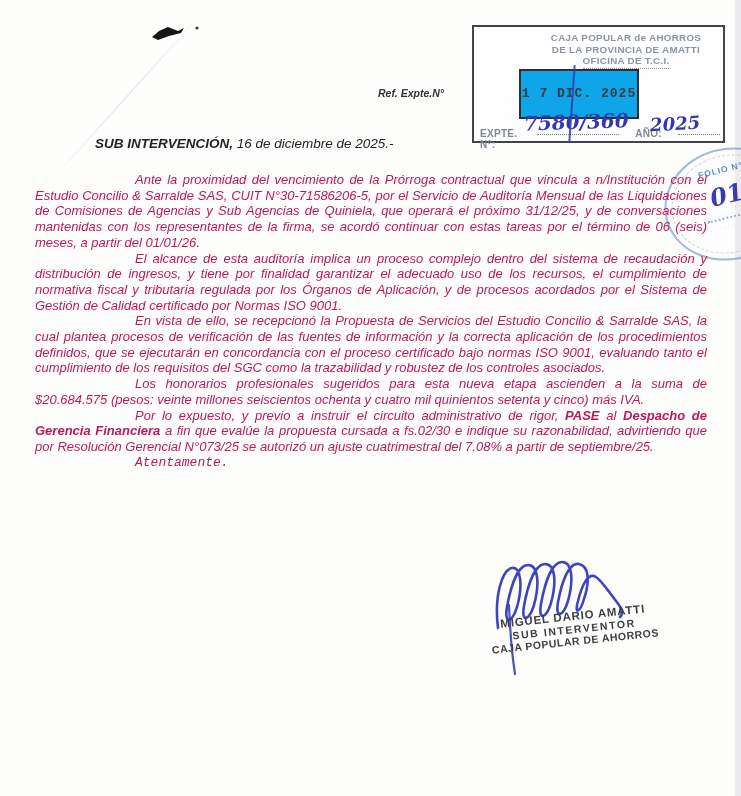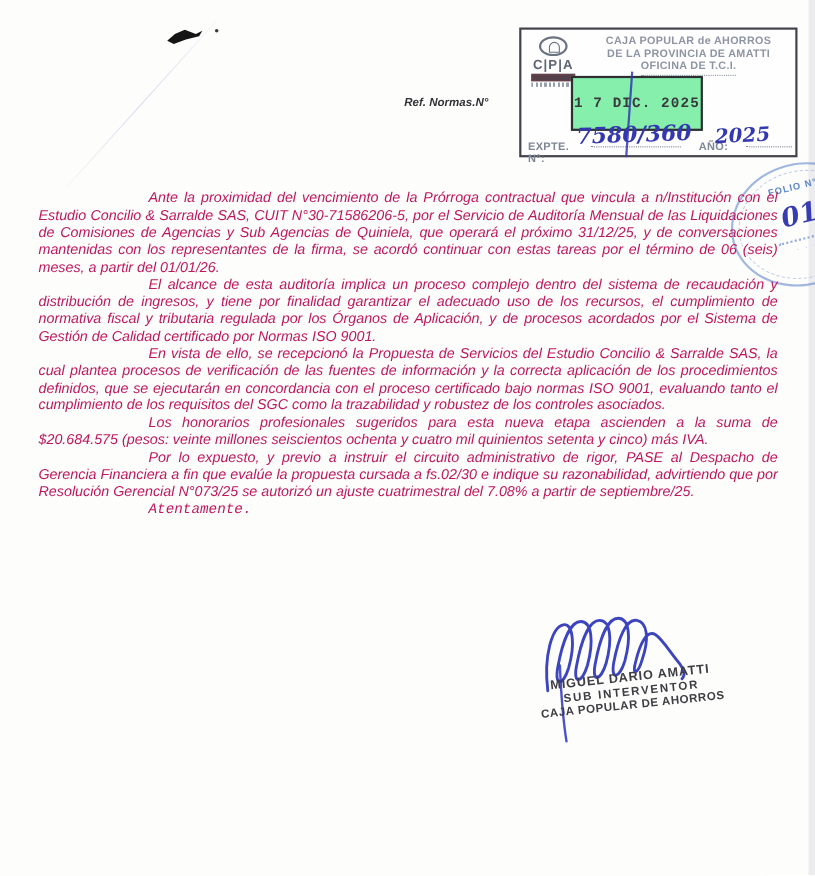--- a/index.html
+++ b/index.html
@@ -29,21 +29,21 @@
     border:1.5px solid #6a7280; border-radius:50% 50% 0 0; }
   .logo-letters { font-weight:700; font-size:12px; letter-spacing:1px; color:#5d6572; margin-top:1px; }
   .logo-banner { margin:1px auto 0; width:40px; height:7px; background:#55404a;
     box-shadow:inset 0 0 0 1px #704049; }
   .logo-sub { margin:1px auto 0; width:40px; height:4px;
     background:repeating-linear-gradient(90deg,#9aa0ab 0 2px,transparent 2px 4px); }
   .org-block { position:absolute; left:56px; top:5px; width:192px; text-align:center;
     color:#8d94a3; font-size:9.8px; line-height:11.5px; letter-spacing:.3px; font-weight:700; }
   .org-block .u { display:inline-block; border-bottom:1px dotted #8d94a3; padding-bottom:1px; }
   .date-box { position:absolute; left:45px; top:42px; width:120px; height:50px;
-    border:2.5px solid #2e2e33; background:#86efac; text-align:center; }
+    border:2.5px solid #2e2e33; background:#0ea5e9; text-align:center; }
   .date-text { font-family:"Liberation Mono", monospace; font-weight:700; font-size:13px;
     line-height:45px; letter-spacing:1px; color:#3a3a3e; white-space:nowrap; }
   .expte-row { position:absolute; left:6px; top:101px; width:240px; display:flex;
     align-items:baseline; color:#7f8795; font-size:10px; font-weight:700; letter-spacing:.3px;gap:16px; }
   .dots { flex:0 0 auto; border-bottom:1.6px dotted #7f8795; transform:translateY(-2px); }
   .dots.d1 { width:82px; } .dots.d2 { width:42px; }
   .hw { position:absolute; font-family:"DejaVu Serif", serif; font-style:italic; font-weight:700;
     color:#3438b0; white-space:nowrap; }
   .hw-number { left:50px; top:83px; font-size:20px; transform:rotate(-2deg); }
   .hw-year { left:176px; top:86px; font-size:18px; transform:rotate(-3deg); }
@@ -63,21 +63,21 @@
   .folio-line { position:absolute; left:38px; top:66px; width:52px;
     border-top:2px dotted rgba(86,126,196,.6); }
   .folio-marks { position:absolute; left:0; right:0; top:72px; text-align:center;
     font-size:7px; letter-spacing:2px; color:rgba(86,126,196,.55); }
   
   .doc-title { position:absolute; left:95px; top:136px; font-style:italic; font-size:13.5px; color:#242428; }
   .doc-title .b { font-weight:700; }
   .doc-body { position:absolute; left:35px; top:172px; width:672px;
     font-style:italic; font-size:13px; line-height:15.7px; text-align:justify; color:#be185d; }
   .doc-body p { text-indent:100px; }
-  .doc-body .b { font-weight:400; }
+  .doc-body .b { font-weight:700; }
   .closing { text-indent:100px;font-family:Liberation Mono, monospace; }
   
   .sig-svg { position:absolute; left:490px; top:560px; }
   .sig-stamp { position:absolute; left:486px; top:610px; width:176px; text-align:center;
     transform:rotate(-6deg); color:#3e3e44; font-weight:700; font-style:normal; }
   .sig-name { font-size:11.5px; letter-spacing:.8px; line-height:13px; }
   .sig-role { font-size:10.5px; letter-spacing:1.6px; line-height:12px; }
   .sig-org  { font-size:10.5px; letter-spacing:.5px; line-height:12px; }
 </style>
 </head>
@@ -85,29 +85,23 @@
 
 <div class="page">
 
   <div class="edge-right"></div>
   <div class="crease"></div>
   <svg class="ink-blot" width="52" height="20" viewBox="0 0 52 20">
     <polygon points="2,13 9,7 18,3 28,7 34,4 31,9 19,12 8,16" fill="#151515"></polygon>
     <circle cx="47" cy="4" r="1.6" fill="#3a3a3a"></circle>
   </svg>
 
-  <div class="ref-line">Ref. Normas.N°</div>
+  <div class="ref-line">Ref. Expte.N°</div>
 
   <div class="stamp-box">
-    <div class="logo">
-      <div class="logo-emblem"></div>
-      <div class="logo-letters">C|P|A</div>
-      <div class="logo-banner"></div>
-      <div class="logo-sub"></div>
-    </div>
     <div class="org-block">
       <div>CAJA POPULAR de AHORROS</div>
       <div>DE LA PROVINCIA DE AMATTI</div>
       <div>
         <span class="u">OFICINA DE T.C.I.</span>
       </div>
     </div>
     <div class="date-box">
       <div class="date-text">1 7 DIC. 2025</div>
     </div>
@@ -122,20 +116,23 @@
     <div class="hw-stroke"></div>
   </div>
 
   <div class="folio">
     <div class="folio-label">FOLIO N°</div>
     <div class="folio-number">01</div>
     <div class="folio-line"></div>
     <div class="folio-marks">· · ·</div>
   </div>
 
+  <div class="doc-title">
+    <span class="b">SUB INTERVENCIÓN,</span><span> 16 de diciembre de 2025.-</span>
+  </div>
 
   <div class="doc-body">
     <p>Ante la proximidad del vencimiento de la Prórroga contractual que vincula a n/Institución con el Estudio Concilio &amp; Sarralde SAS, CUIT N°30-71586206-5, por el Servicio de Auditoría Mensual de las Liquidaciones de Comisiones de Agencias y Sub Agencias de Quiniela, que operará el próximo 31/12/25, y de conversaciones mantenidas con los representantes de la firma, se acordó continuar con estas tareas por el término de 06 (seis) meses, a partir del 01/01/26.</p>
     <p>El alcance de esta auditoría implica un proceso complejo dentro del sistema de recaudación y distribución de ingresos, y tiene por finalidad garantizar el adecuado uso de los recursos, el cumplimiento de normativa fiscal y tributaria regulada por los Órganos de Aplicación, y de procesos acordados por el Sistema de Gestión de Calidad certificado por Normas ISO 9001.</p>
     <p>En vista de ello, se recepcionó la Propuesta de Servicios del Estudio Concilio &amp; Sarralde SAS, la cual plantea procesos de verificación de las fuentes de información y la correcta aplicación de los procedimientos definidos, que se ejecutarán en concordancia con el proceso certificado bajo normas ISO 9001, evaluando tanto el cumplimiento de los requisitos del SGC como la trazabilidad y robustez de los controles asociados.</p>
     <p>Los honorarios profesionales sugeridos para esta nueva etapa ascienden a la suma de $20.684.575 (pesos: veinte millones seiscientos ochenta y cuatro mil quinientos setenta y cinco) más IVA.</p>
     <p><span>Por lo expuesto, y previo a instruir el circuito administrativo de rigor, </span><span class="b">PASE</span><span> al </span><span class="b">Despacho de Gerencia Financiera</span><span> a fin que evalúe la propuesta cursada a fs.02/30 e indique su razonabilidad, advirtiendo que por Resolución Gerencial N°073/25 se autorizó un ajuste cuatrimestral del 7.08% a partir de septiembre/25.</span></p>
     <p class="closing">Atentamente.</p>
   </div>
 

